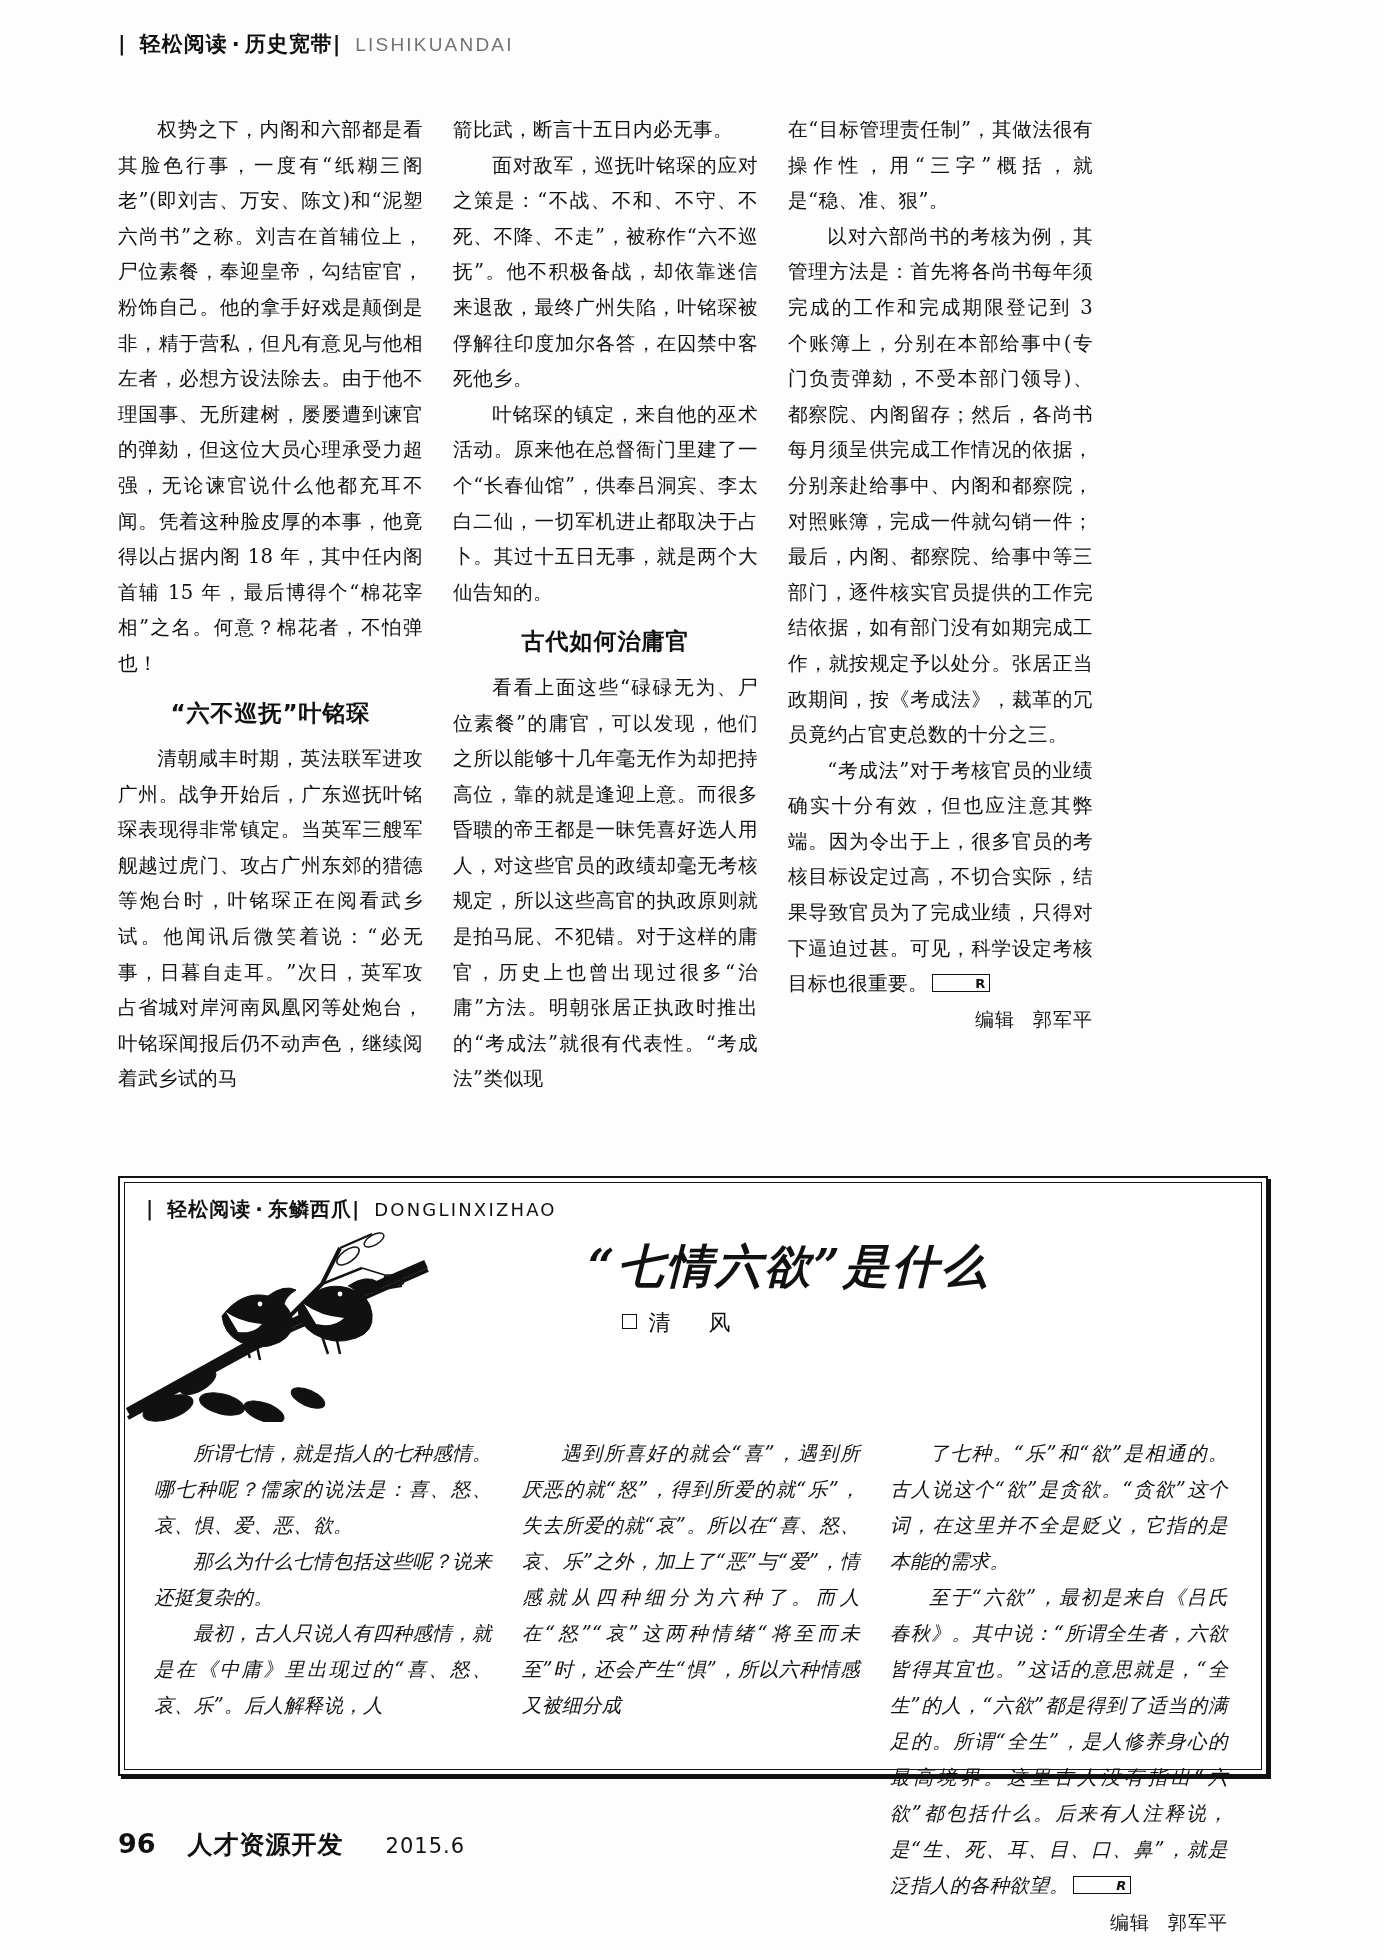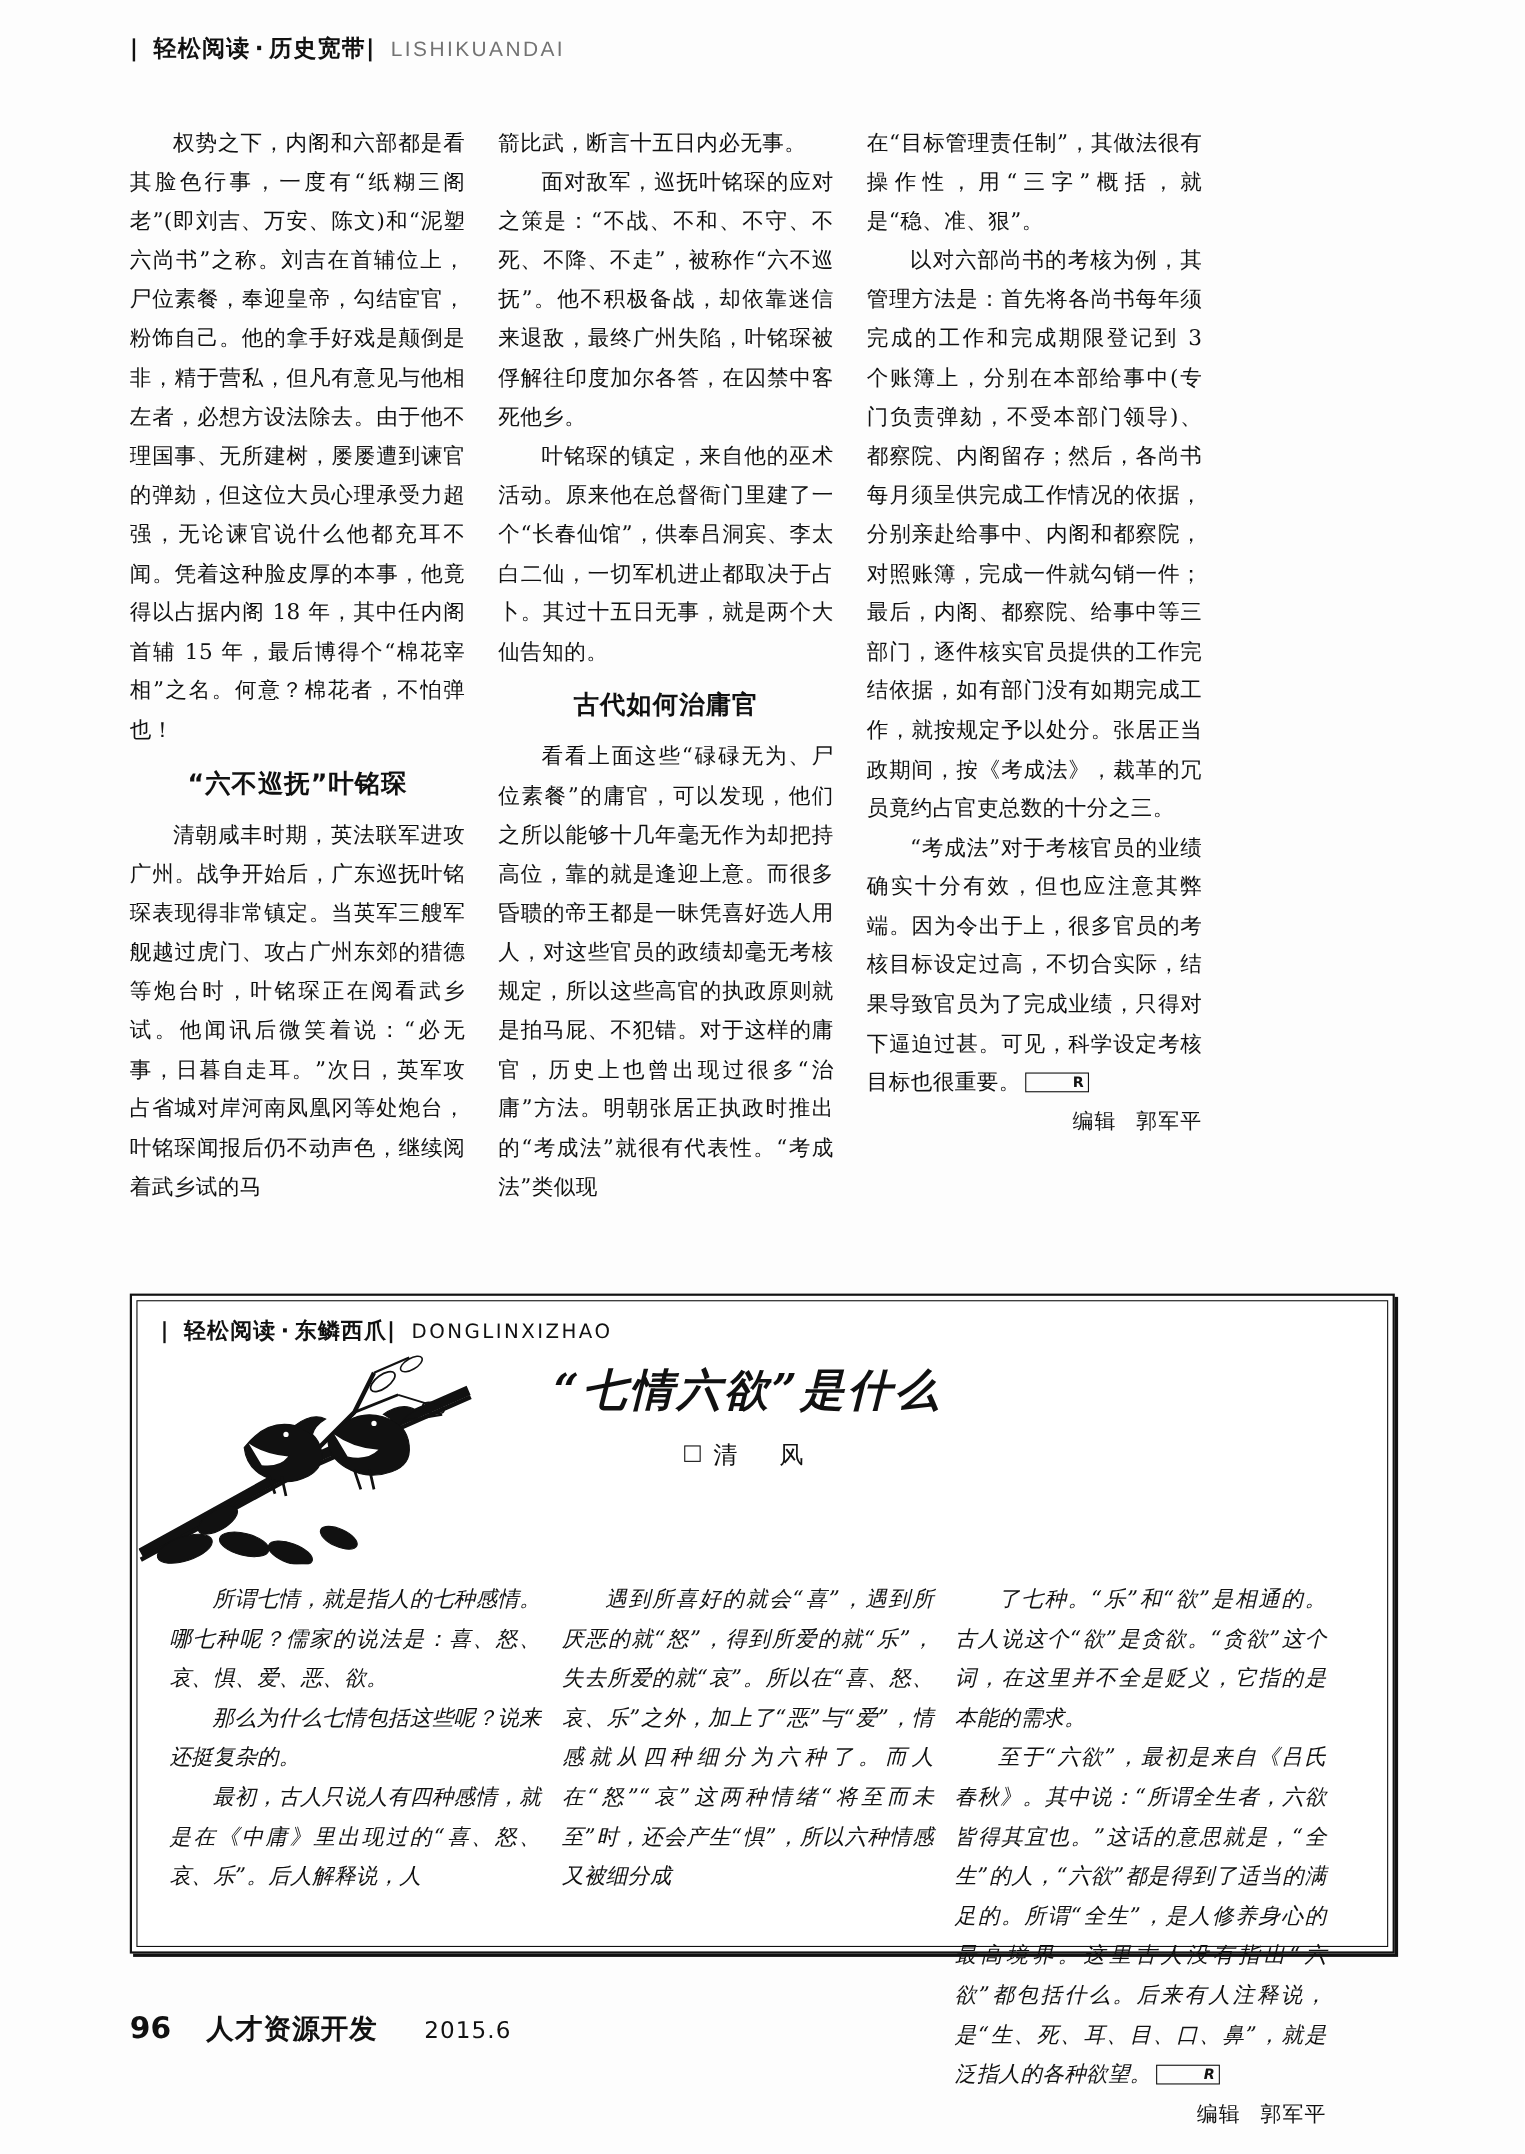--- a/index.html
+++ b/index.html
@@ -144,24 +144,24 @@
     font-family: "DejaVu Sans", "Liberation Sans", sans-serif;
     font-size: 18px;
     letter-spacing: 2.2px;
   }
 
   .bigtitle {
     position: absolute;
     left: 250px;
     top: 58px;
     width: 620px;
-    text-align: center;
+    text-align: right;
     font-family: "DejaVu Serif", "Liberation Serif", serif;
     font-weight: 700;
-    font-size: 40px;
+    font-size: 46px;
     letter-spacing: 3px;
     font-style: italic;
     white-space: nowrap;
   }
   .byline {
     position: absolute;
     left: 250px;
     top: 130px;
     width: 620px;
     text-align: center;
@@ -185,21 +185,21 @@
     height: 210px;
     pointer-events: none;
   }
 
   .boxcols {
     position: absolute;
     left: 34px;
     top: 258px;
     right: 30px;
     display: flex;
-    gap: 19px;
+    gap: 30px;
   }
   .bcol {
     width: 338px;
     font-size: 19.6px;
     line-height: 36px;
     text-align: justify;
     text-justify: inter-ideograph;
     font-style: italic;
     letter-spacing: 0.3px;
   }

